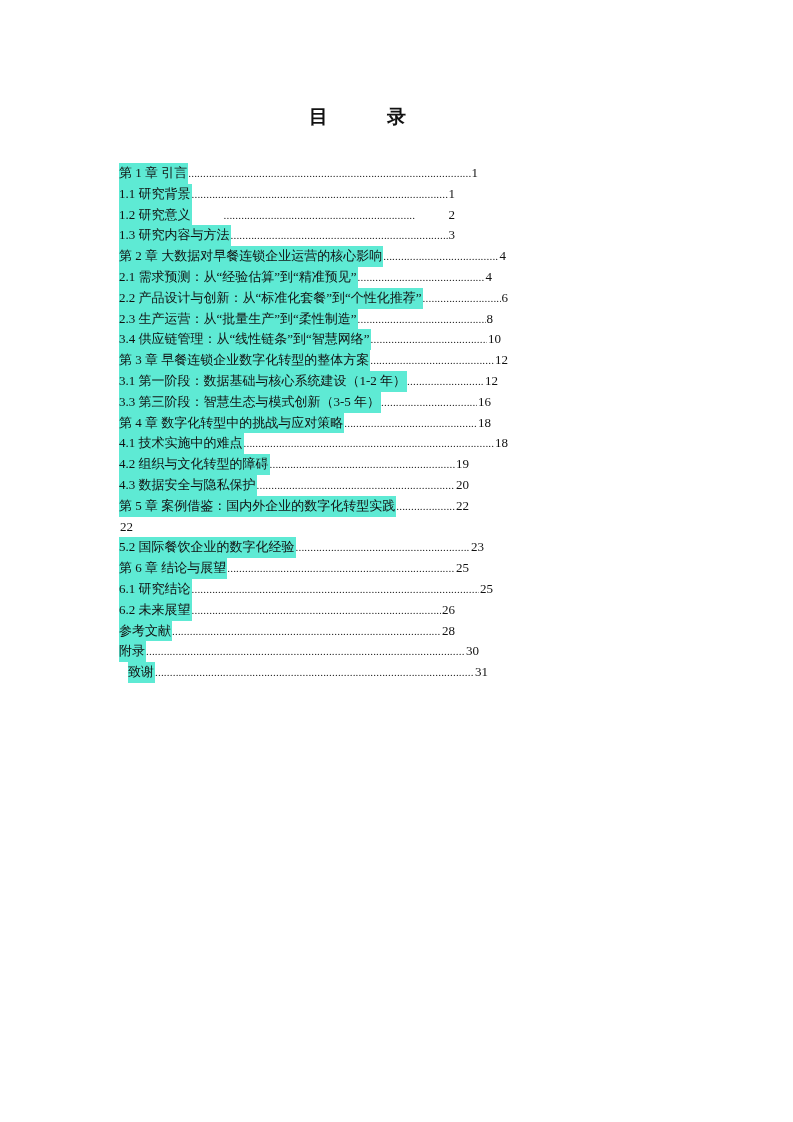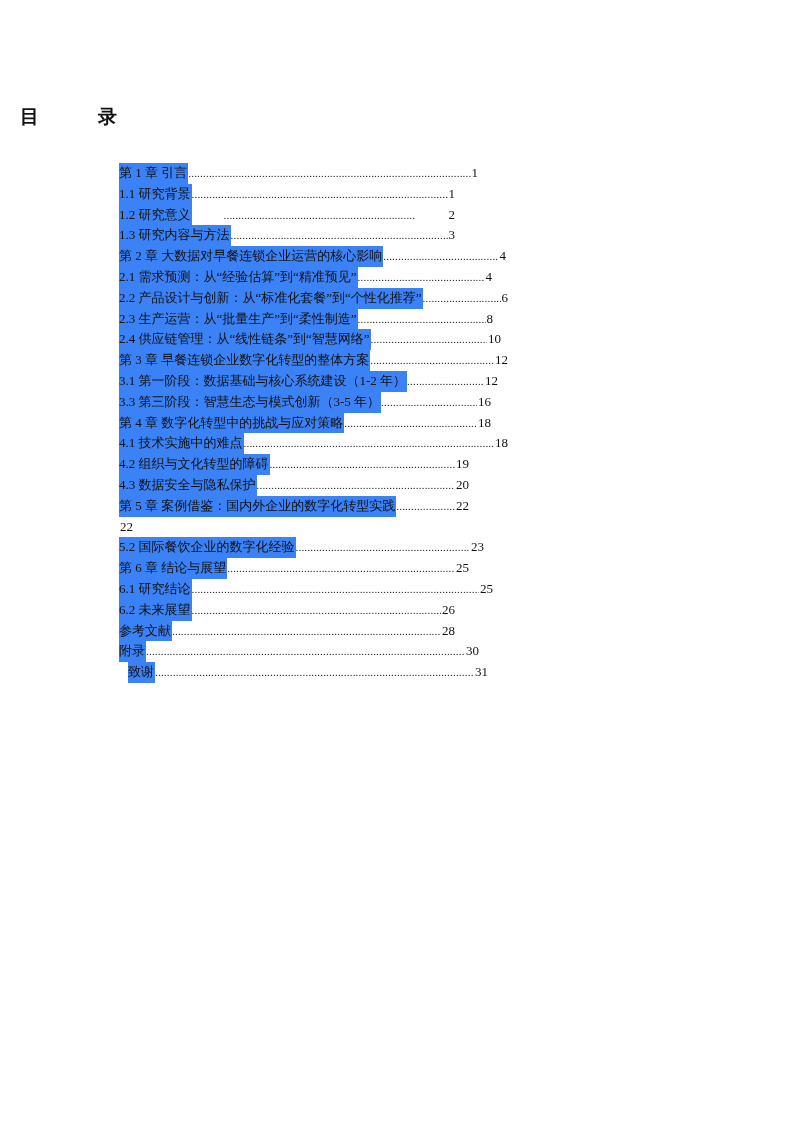--- a/index.html
+++ b/index.html
@@ -1,24 +1,24 @@
 <!DOCTYPE html>
 <html><head>
 <meta charset="utf-8">
 <style>
   html, body { margin: 0; padding: 0; background: #ffffff; }
   body { width: 793px; height: 1122px; position: relative; overflow: hidden;
          font-family: "Liberation Serif", "DejaVu Serif", serif; color: #111; }
-  .title { position: absolute; top: 104px; left: 0; width: 715px; 
+  .title { position: absolute; top: 104px; left: 0; width: 715px; text-align: center;
            font-family: Liberation Mono, monospace; font-weight: bold; font-size: 19px;
            letter-spacing: 20px; padding-left: 20px; box-sizing: border-box; }
   .toc { position: absolute; top: 163px; left: 119px; }
   .toc-line { position: relative; height: 20.8px; line-height: 20.8px; font-size: 13px;
               display: flex; align-items: baseline; white-space: nowrap; }
-  .toc-line .label { flex: 0 0 auto; background: #3b82f6; padding-right: 1px; }
+  .toc-line .label { flex: 0 0 auto; background: #5eead4; padding-right: 1px; }
   .toc-line .leader { flex: 1 1 auto; overflow: hidden; color: #222; letter-spacing: 0.2px;
                       font-size: 11px; }
   .toc-line .leader::before { content: "............................................................................................................................................................"; }
   .toc-line .page { flex: 0 0 auto; padding-left: 1px; }
   .toc-line:nth-child(1)  { width: 359px; }
   .toc-line:nth-child(2)  { width: 336px; }
   .toc-line:nth-child(3)  { width: 336px; gap: 32px; }
   .toc-line:nth-child(4)  { width: 336px; }
   .toc-line:nth-child(5)  { width: 387px; font-family: Liberation Serif, serif; }
   .toc-line:nth-child(6)  { width: 373px; }
@@ -83,21 +83,21 @@
       <span class="label">2.2  产品设计与创新：从“标准化套餐”到“个性化推荐”</span>
       <span class="leader"></span>
       <span class="page">6</span>
     </div>
   <div class="toc-line">
       <span class="label">2.3  生产运营：从“批量生产”到“柔性制造”</span>
       <span class="leader"></span>
       <span class="page">8</span>
     </div>
   <div class="toc-line">
-      <span class="label">2.4  供应链管理：从“线性链条”到“智慧网络”</span>
+      <span class="label">3.4  供应链管理：从“线性链条”到“智慧网络”</span>
       <span class="leader"></span>
       <span class="page">10</span>
     </div>
   <div class="toc-line">
       <span class="label">第 3 章  早餐连锁企业数字化转型的整体方案</span>
       <span class="leader"></span>
       <span class="page">12</span>
     </div>
   <div class="toc-line">
       <span class="label">3.1  第一阶段：数据基础与核心系统建设（1-2 年）</span>

